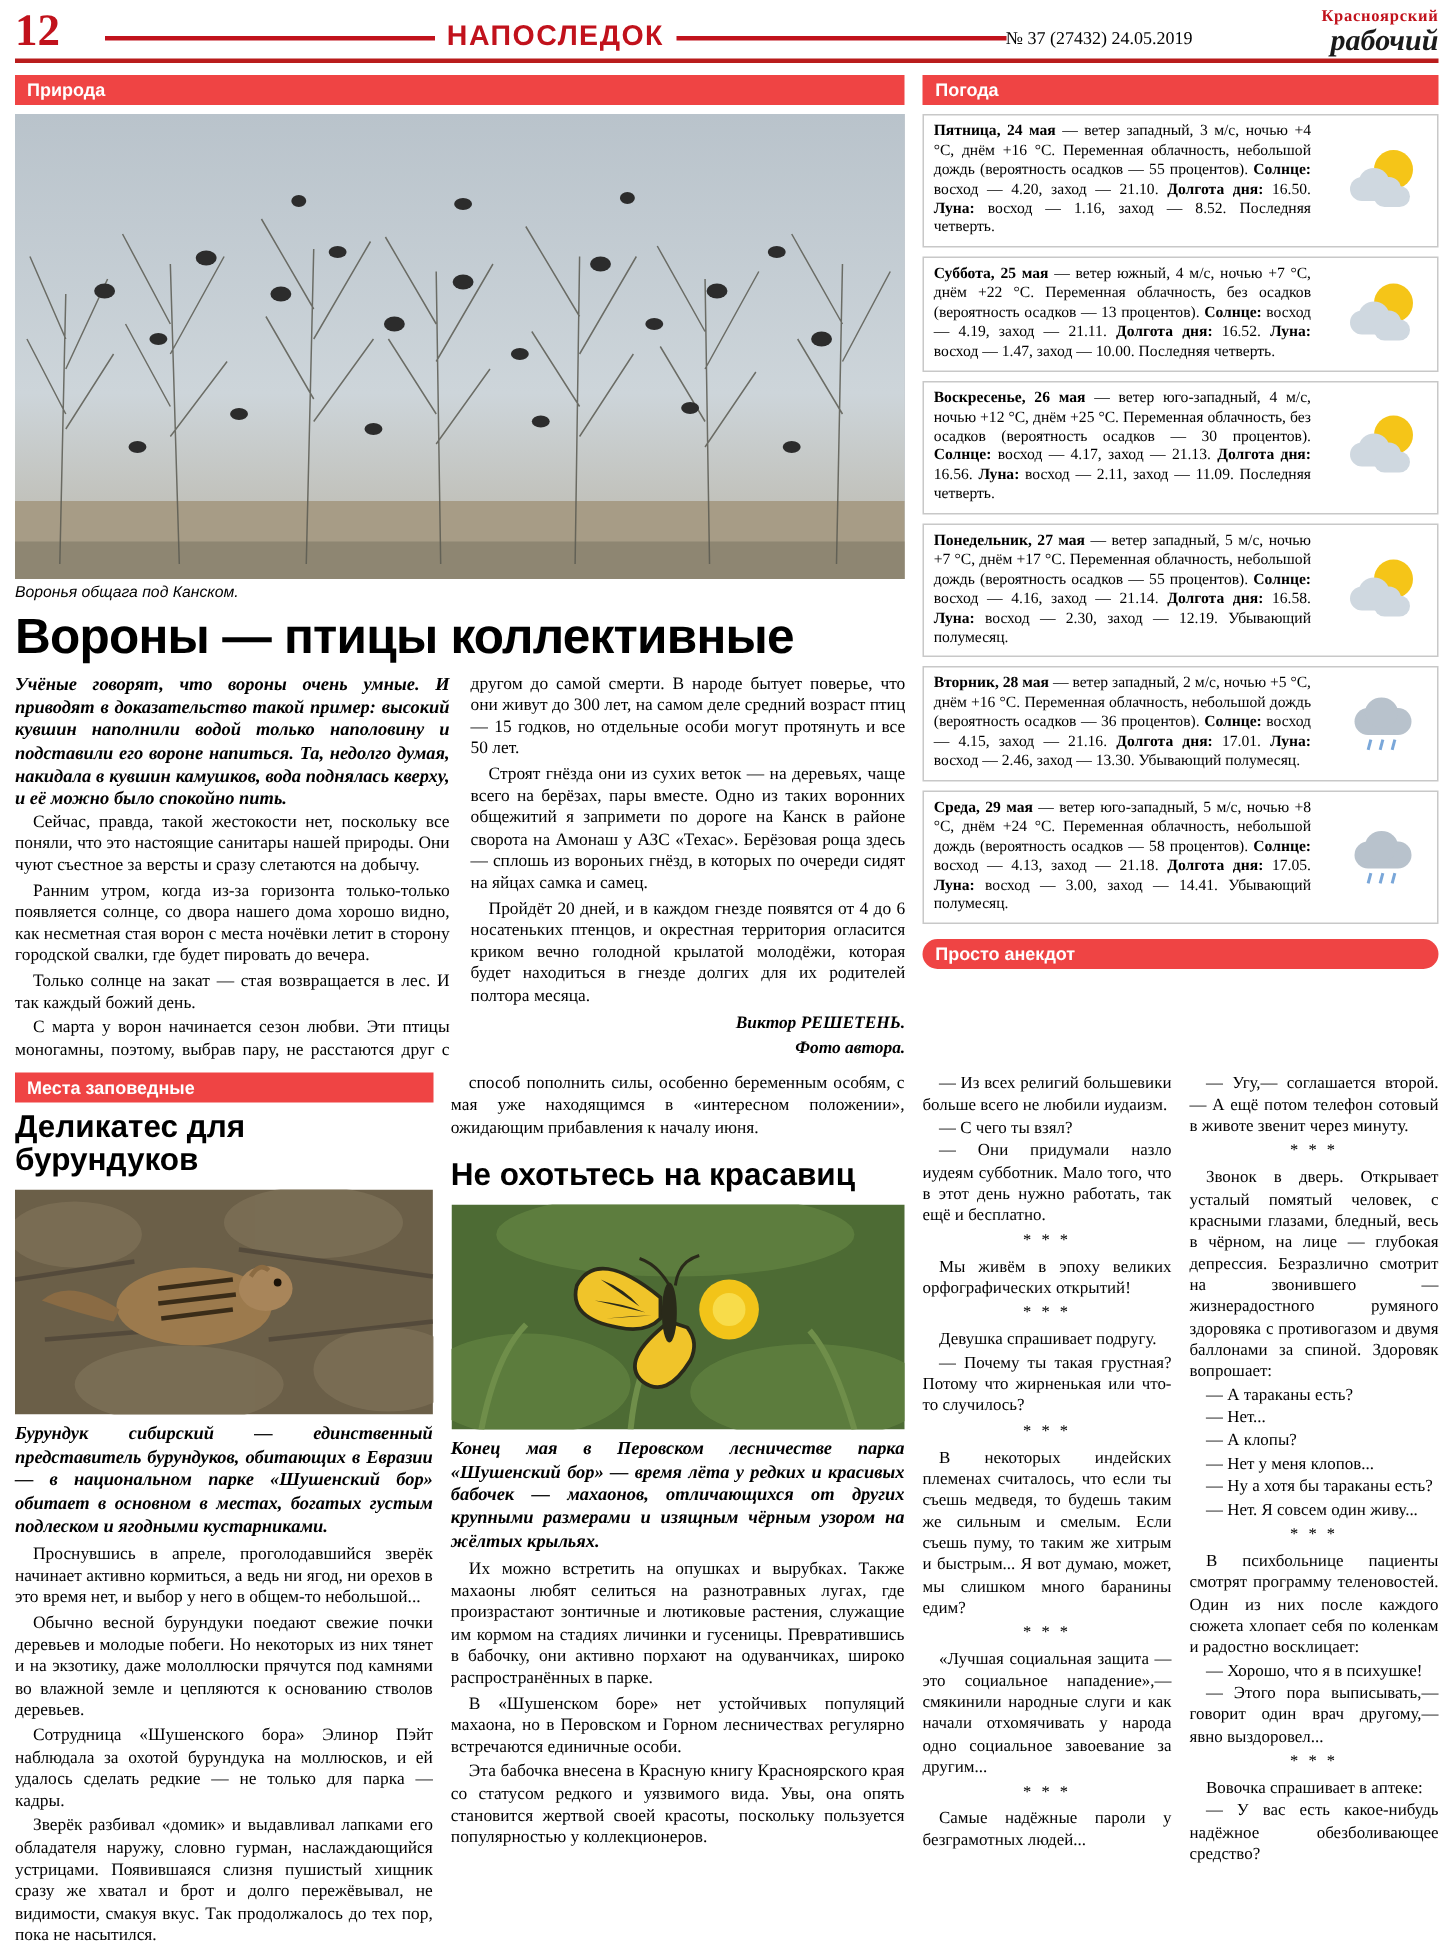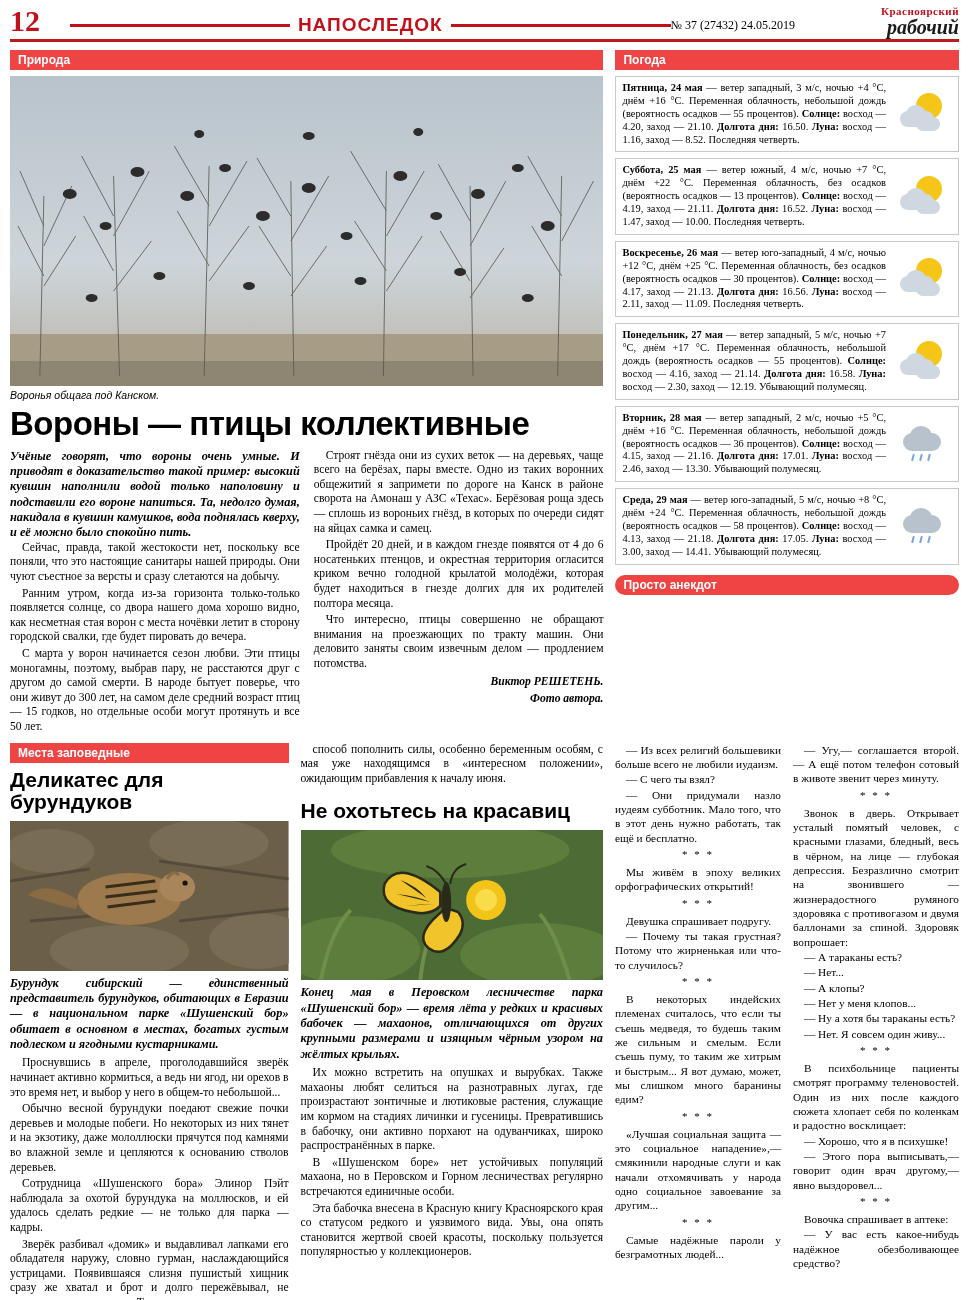--- a/index.html
+++ b/index.html
@@ -48,21 +48,21 @@
     font-family:"Liberation Serif", serif; font-weight:bold; font-style:italic;
     font-size:12.3px; line-height:1.25; text-align:justify;
   }
   .body-txt { font-size:11.6px; line-height:1.26; text-align:justify; font-family:"Liberation Serif", serif; }
   .body-txt p { margin:0 0 2px 0; text-indent:12px; }
   .two-col { column-count:2; column-gap:14px; }
   .sig { text-align:right; font-weight:bold; font-style:italic; font-size:11.6px; margin-top:3px;}
   .stars { text-align:center; font-size:11px; margin:3px 0; letter-spacing:2px;}
 
   
-  .wbox { border:1px solid #c8c8c8; padding:5px 6px; margin-bottom:6px; display:flex; gap:10px; min-height:74px;}
+  .wbox { border:1px solid #c8c8c8; padding:5px 6px; margin-bottom:6px; display:flex; gap:22px; min-height:74px;}
   .wtext { font-size:10.4px; line-height:1.24; text-align:justify; flex:1; font-family:"Liberation Serif", serif;}
   .wtext b { font-weight:bold; }
   .wicon { width:56px; flex:none; display:flex; align-items:center; justify-content:center; }
 
   
   .ic { position:relative; width:52px; height:46px; }
   .sun { position:absolute; border-radius:50%; background:#f5c518; }
   .cloud { position:absolute; background:#cfd8e0; border-radius:14px; }
   .cloud.dark { background:#b8c2cc; }
   .rain { position:absolute; width:2px; height:7px; background:#7aa7d9; transform:rotate(15deg); }
@@ -148,24 +148,24 @@
 
       <div class="caption">Воронья общага под Канском.</div>
 
       <h1 class="headline">Вороны — птицы коллективные</h1>
 
       <div class="two-col">
         <div class="lead">Учёные говорят, что вороны очень умные. И приводят в доказательство такой пример: высокий кувшин наполнили водой только наполовину и подставили его вороне напиться. Та, недолго думая, накидала в кувшин камушков, вода поднялась кверху, и её можно было спокойно пить.</div>
         <div class="body-txt">
           <p>Сейчас, правда, такой жестокости нет, поскольку все поняли, что это настоящие санитары нашей природы. Они чуют съестное за версты и сразу слетаются на добычу.</p>
           <p>Ранним утром, когда из-за горизонта только-только появляется солнце, со двора нашего дома хорошо видно, как несметная стая ворон с места ночёвки летит в сторону городской свалки, где будет пировать до вечера.</p>
+          <p>Только солнце на закат — стая возвращается в лес. И так каждый божий день.</p>
           <p>С марта у ворон начинается сезон любви. Эти птицы моногамны, поэтому, выбрав пару, не расстаются друг с другом до самой смерти. В народе бытует поверье, что они живут до 300 лет, на самом деле средний возраст птиц — 15 годков, но отдельные особи могут протянуть и все 50 лет.</p>
           <p>Строят гнёзда они из сухих веток — на деревьях, чаще всего на берёзах, пары вместе. Одно из таких воронних общежитий я запримети по дороге на Канск в районе сворота на Амонаш у АЗС «Техас». Берёзовая роща здесь — сплошь из вороньих гнёзд, в которых по очереди сидят на яйцах самка и самец.</p>
           <p>Пройдёт 20 дней, и в каждом гнезде появятся от 4 до 6 носатеньких птенцов, и окрестная территория огласится криком вечно голодной крылатой молодёжи, которая будет находиться в гнезде долгих для их родителей полтора месяца.</p>
-          <p>Что интересно, птицы совершенно не обращают внимания на проезжающих по тракту машин. Они деловито заняты своим извечным делом — продлением потомства.</p>
           <div class="sig">Виктор РЕШЕТЕНЬ.</div>
           <div class="sig">Фото автора.</div>
         </div>
       </div>
     </div>
 
     <div class="right">
       <div class="section-bar">Погода</div>
 
       <div class="wbox">

